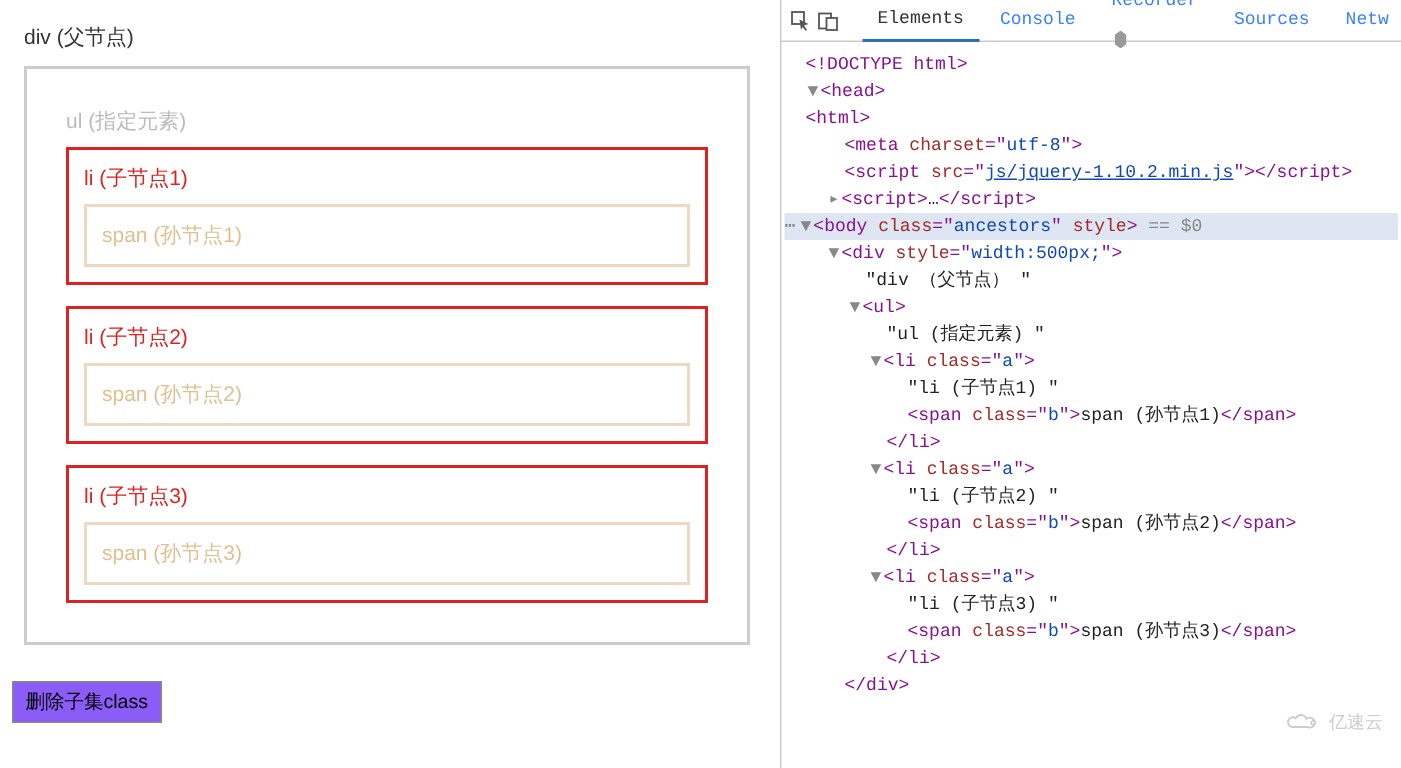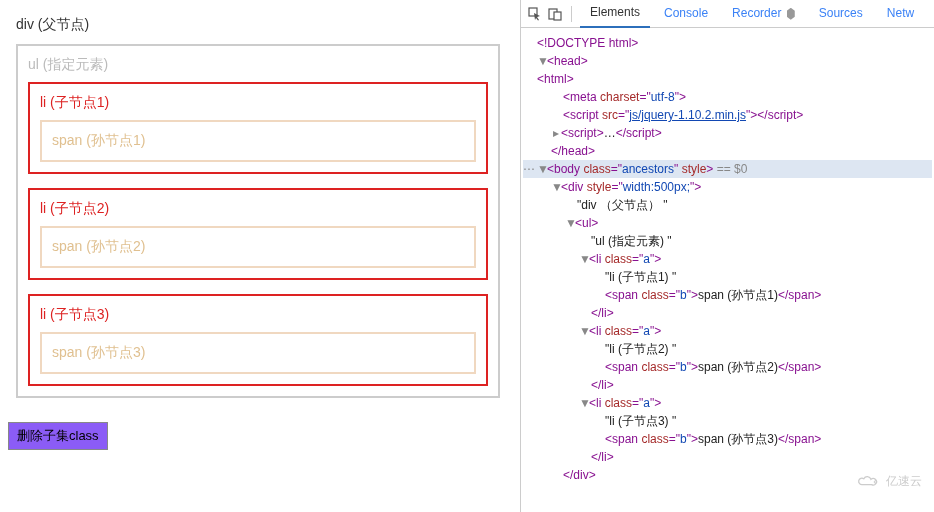--- a/index.html
+++ b/index.html
@@ -1,21 +1,21 @@
 <!DOCTYPE html>
 <html><head>
 <meta charset="utf-8">
 <style>
 * { box-sizing: border-box; margin: 0; padding: 0; }
 body { font-family: Arial, sans-serif; font-size: 13px; display: flex; height: 512px; background: #fff; }
 .left-pane { width: 520px; padding: 8px; }
-.right-pane { flex: 1; border-left: 1px solid #ccc; display: flex; flex-direction: column; min-width: 0; font-family: Liberation Sans, sans-serif; }
+.right-pane { flex: 1; border-left: 1px solid #ccc; display: flex; flex-direction: column; min-width: 0; font-family: Liberation Mono, monospace; }
 .div-parent { width: 500px; padding: 8px; }
 .div-label { color: #333; font-size: 14px; margin-bottom: 10px; }
-.ul-box { border: 2px solid #ccc; padding: 10px; }
+.ul-box { border: 2px solid #ccc; padding: 26px; }
 .ul-label { color: #bbb; font-size: 14px; margin-bottom: 8px; }
 .li-box { border: 2px solid #d22; padding: 10px; margin-bottom: 14px; }
 .li-box:last-child { margin-bottom: 0; }
 .li-label { color: #d22; font-size: 14px; margin-bottom: 8px; }
 .span-box { border: 2px solid #f0d8c0; padding: 10px; color: #e0c090; font-size: 14px; }
 .remove-btn { margin-top: 16px; padding: 4px 8px; font-size: 13px; border: 1px solid #888; background: #8b5cf6; cursor: pointer; }
 .devtools-toolbar { display: flex; align-items: center; border-bottom: 1px solid #ccc; height: 28px; font-size: 12px; padding: 0 6px; gap: 4px; }
 .toolbar-icon { width: 16px; height: 16px; display: flex; align-items: center; justify-content: center; }
 .toolbar-sep { width: 1px; height: 16px; background: #ccc; margin: 0 4px; }
 .tab { padding: 0 10px; line-height: 27px; color: #3b82f6; cursor: pointer; }
@@ -83,21 +83,20 @@
     <span class="tab">Netw</span>
   </div>
 
   <div class="elements-tree">
     <div class="tree-line"><span class="indent" style="width:14px"></span><span class="tag">&lt;!DOCTYPE html&gt;</span></div>
     <div class="tree-line"><span class="indent" style="width:14px"></span><span class="arrow">▼</span><span class="tag">&lt;head&gt;</span></div>
     <div class="tree-line"><span class="indent" style="width:14px"></span><span class="tag">&lt;html&gt;</span></div>
     <div class="tree-line"><span class="indent" style="width:40px"></span><span class="tag">&lt;meta </span><span class="attr-n">charset</span><span class="tag">="</span><span class="attr-v">utf-8</span><span class="tag">"&gt;</span></div>
     <div class="tree-line"><span class="indent" style="width:40px"></span><span class="tag">&lt;script </span><span class="attr-n">src</span><span class="tag">="</span><span class="link-v">js/jquery-1.10.2.min.js</span><span class="tag">"&gt;&lt;/script&gt;</span></div>
     <div class="tree-line"><span class="indent" style="width:28px"></span><span class="arrow">▸</span><span class="tag">&lt;script&gt;</span><span class="text-node">…</span><span class="tag">&lt;/script&gt;</span></div>
-    <div class="tree-line"><span class="indent" style="width:28px"></span><span class="tag">&lt;/head&gt;</span></div>
     <div class="tree-line sel-line"><span class="dots">⋯</span><span class="arrow">▼</span><span class="tag">&lt;body </span><span class="attr-n">class</span><span class="tag">="</span><span class="attr-v">ancestors</span><span class="tag">" </span><span class="attr-n">style</span><span class="tag">&gt;</span> <span class="eq0">== $0</span></div>
     <div class="tree-line"><span class="indent" style="width:28px"></span><span class="arrow">▼</span><span class="tag">&lt;div </span><span class="attr-n">style</span><span class="tag">="</span><span class="attr-v">width:500px;</span><span class="tag">"&gt;</span></div>
     <div class="tree-line"><span class="indent" style="width:54px"></span><span class="text-node">"div （父节点） "</span></div>
     <div class="tree-line"><span class="indent" style="width:42px"></span><span class="arrow">▼</span><span class="tag">&lt;ul&gt;</span></div>
     <div class="tree-line"><span class="indent" style="width:68px"></span><span class="text-node">"ul (指定元素) "</span></div>
     <div class="tree-line"><span class="indent" style="width:56px"></span><span class="arrow">▼</span><span class="tag">&lt;li </span><span class="attr-n">class</span><span class="tag">="</span><span class="attr-v">a</span><span class="tag">"&gt;</span></div>
     <div class="tree-line"><span class="indent" style="width:82px"></span><span class="text-node">"li (子节点1) "</span></div>
     <div class="tree-line"><span class="indent" style="width:82px"></span><span class="tag">&lt;span </span><span class="attr-n">class</span><span class="tag">="</span><span class="attr-v">b</span><span class="tag">"&gt;</span><span class="text-node">span (孙节点1)</span><span class="tag">&lt;/span&gt;</span></div>
     <div class="tree-line"><span class="indent" style="width:68px"></span><span class="tag">&lt;/li&gt;</span></div>
     <div class="tree-line"><span class="indent" style="width:56px"></span><span class="arrow">▼</span><span class="tag">&lt;li </span><span class="attr-n">class</span><span class="tag">="</span><span class="attr-v">a</span><span class="tag">"&gt;</span></div>

